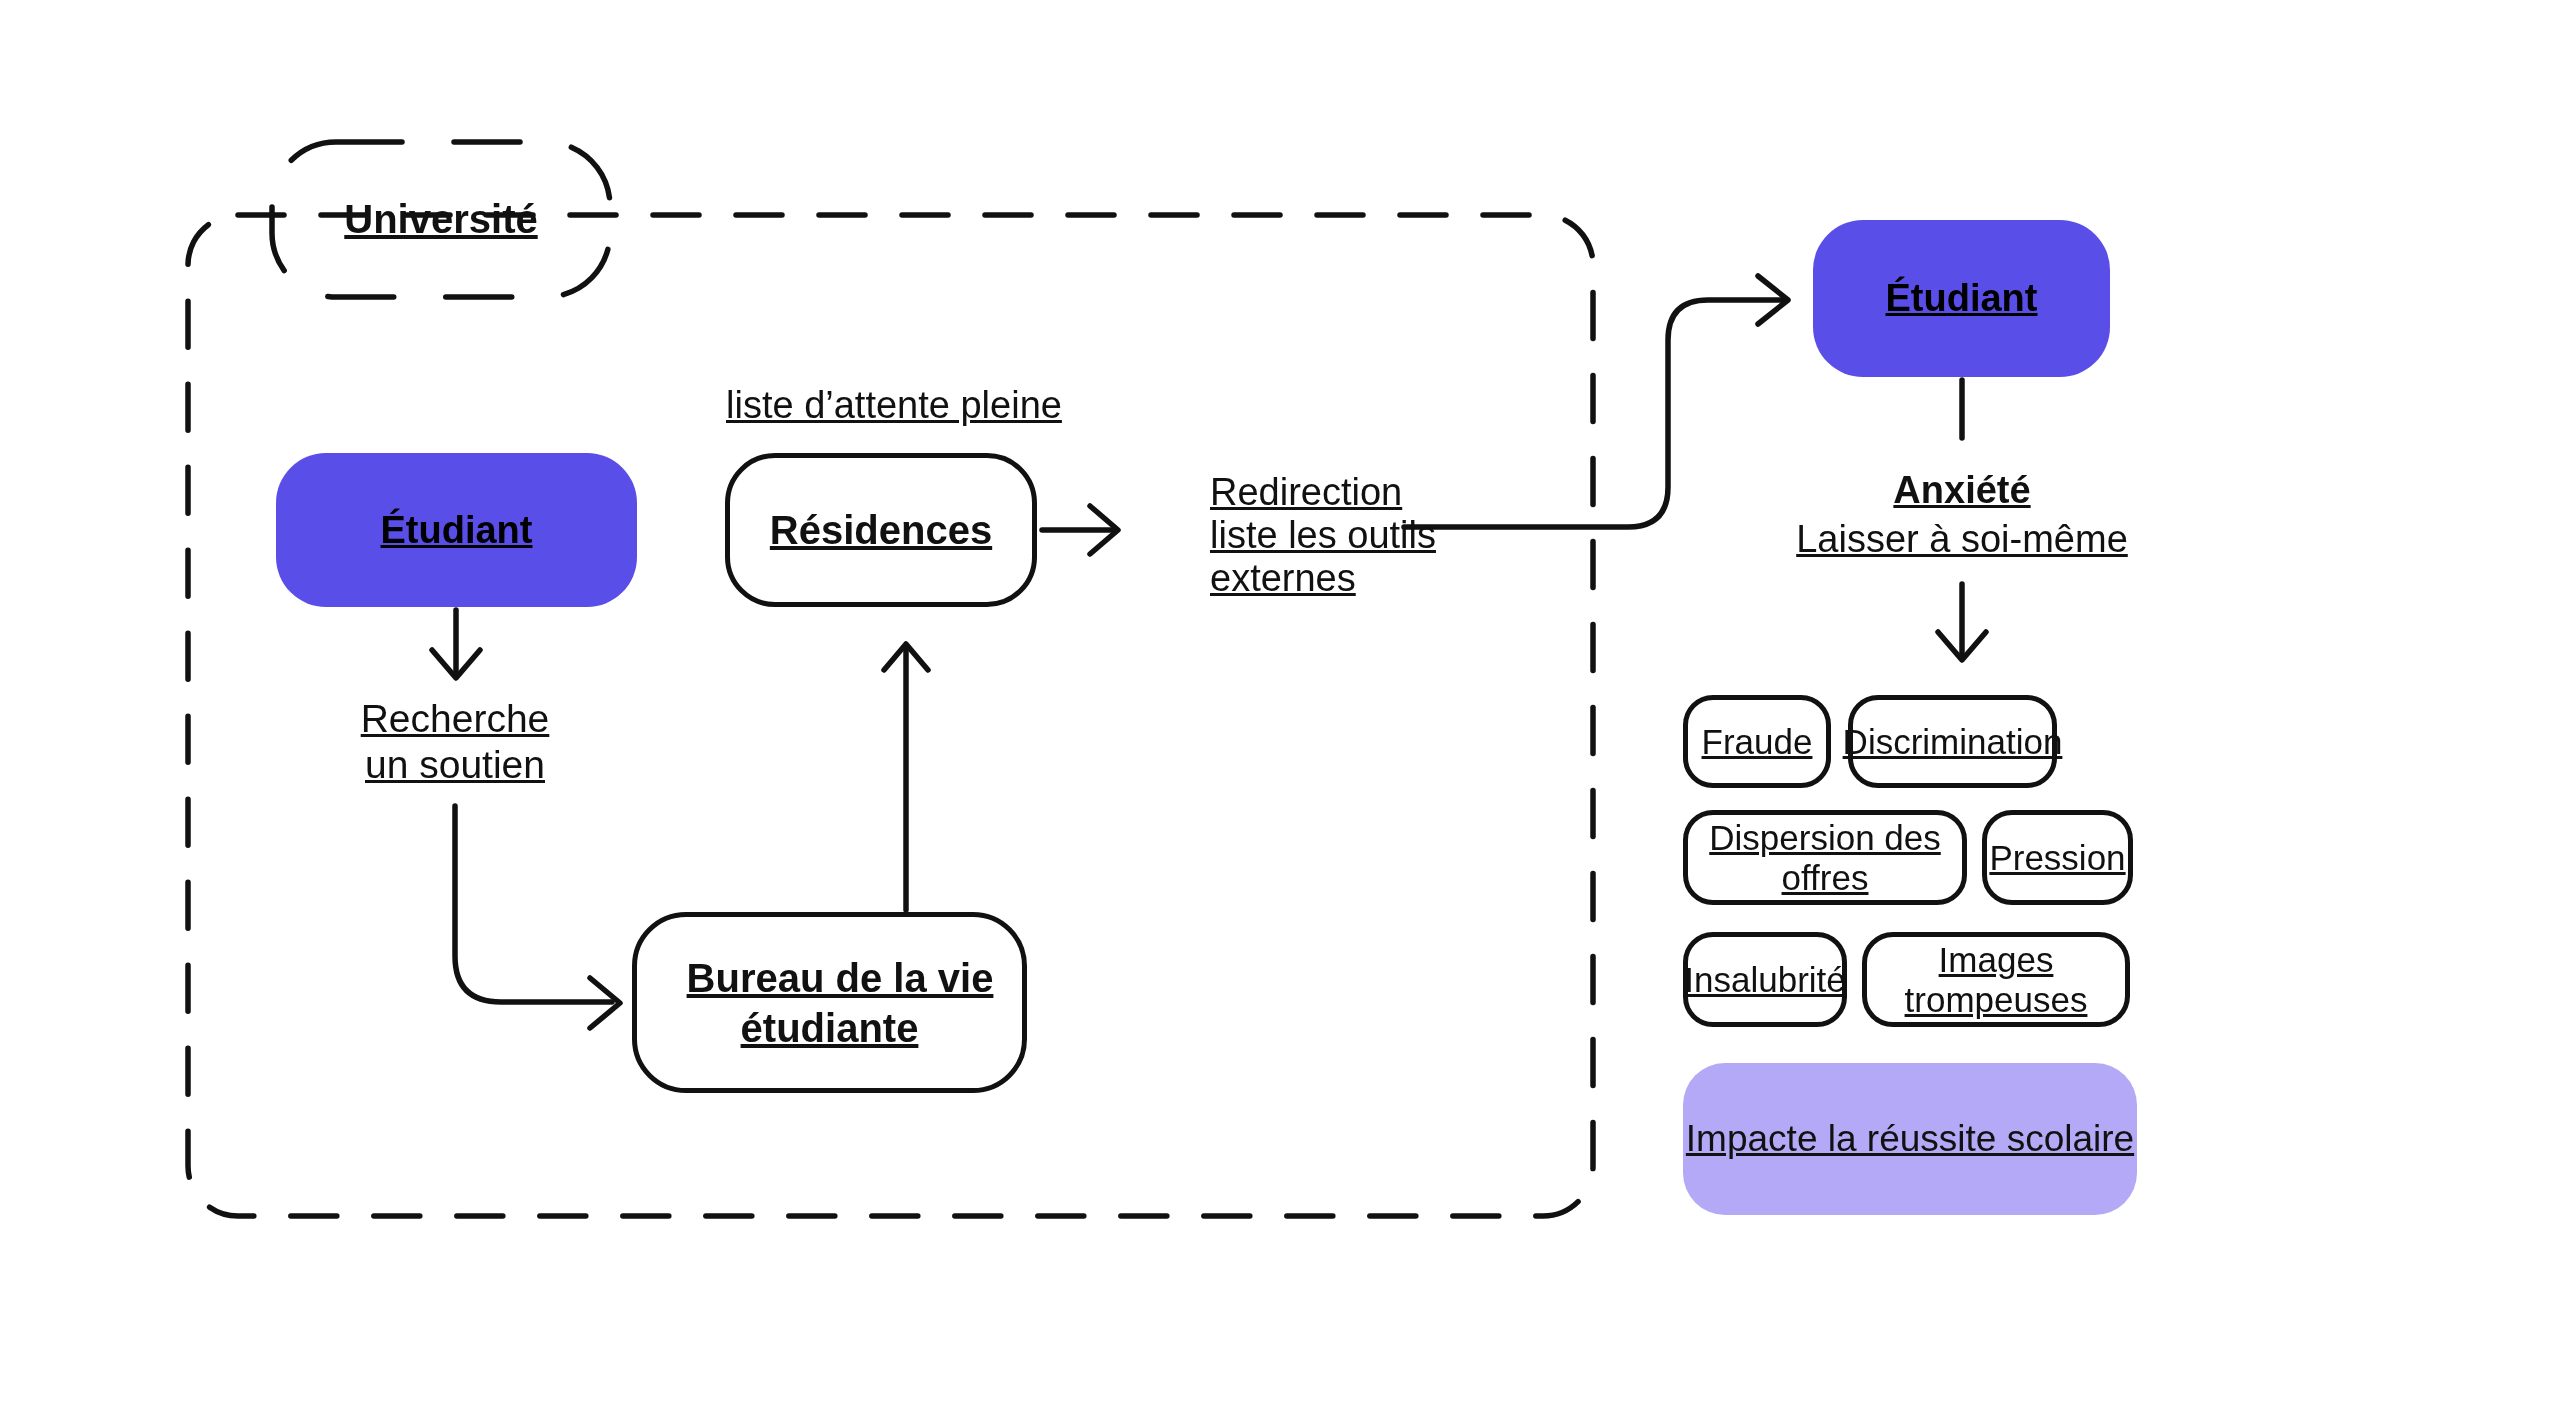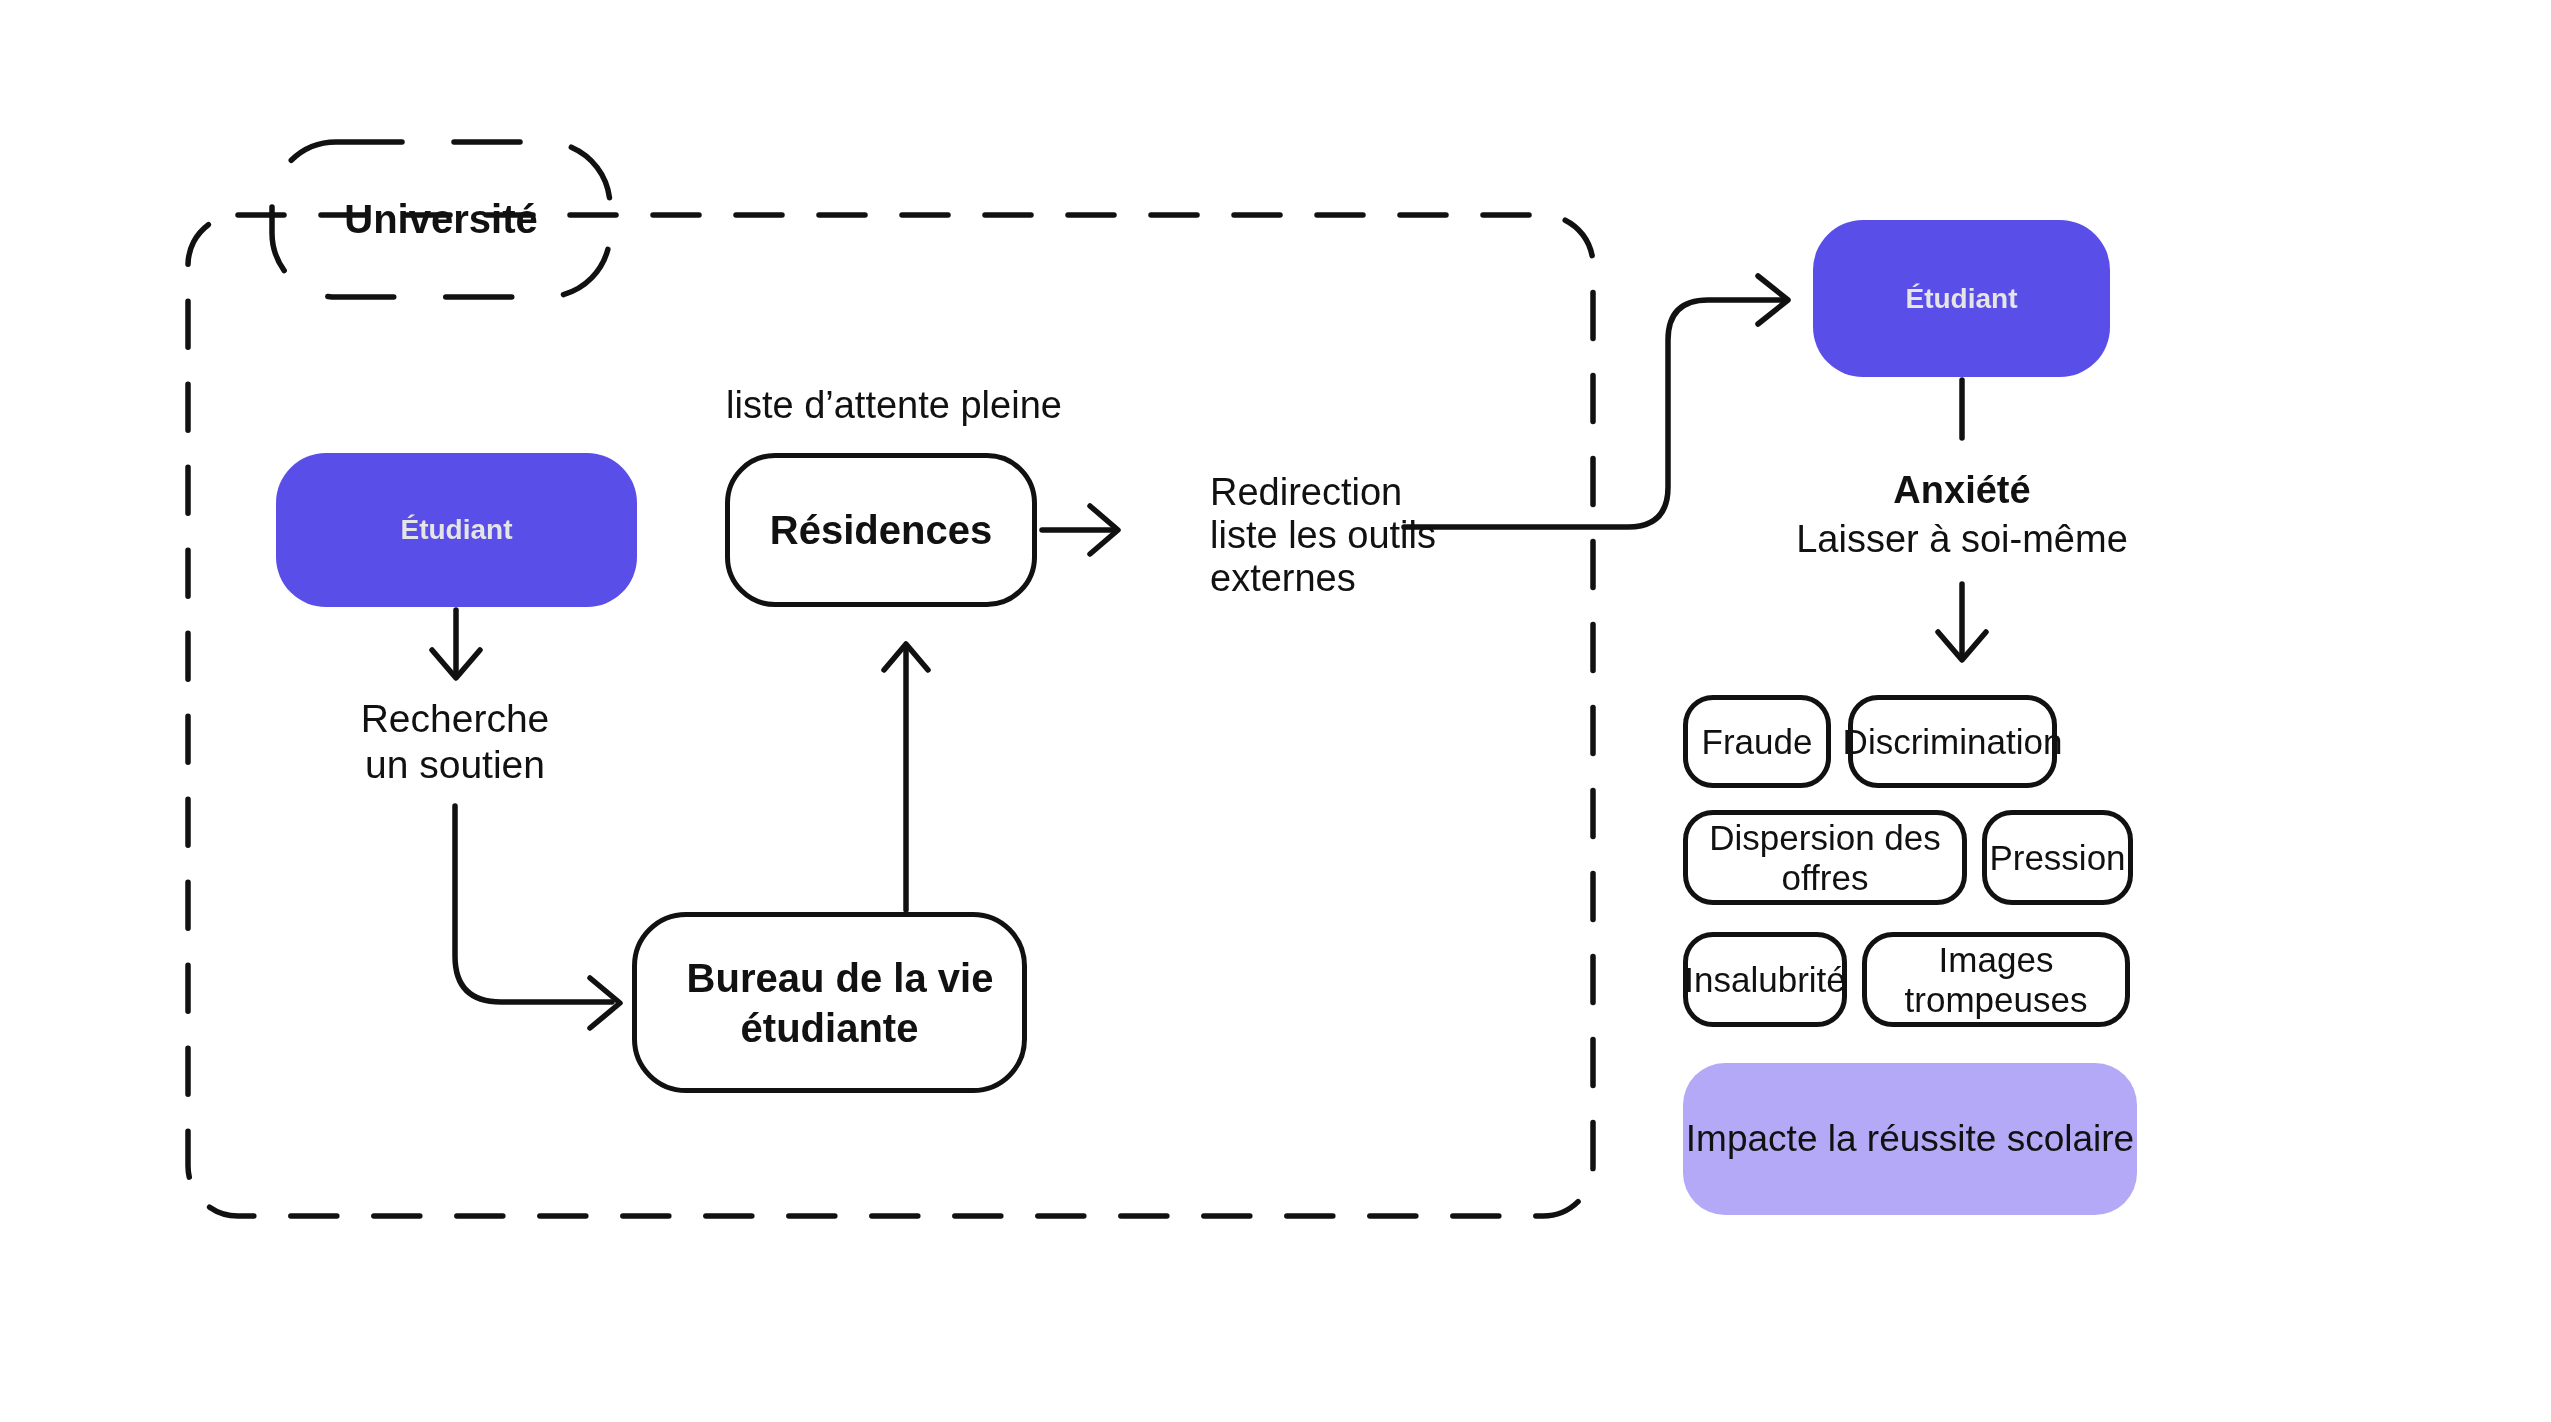--- a/index.html
+++ b/index.html
@@ -4,26 +4,26 @@
 <style>
   html,body{margin:0;padding:0;background:#ffffff;}
   #stage{
     position:relative;width:2551px;height:1422px;background:#ffffff;overflow:hidden;
     font-family:"Liberation Sans","DejaVu Sans",sans-serif;color:#111;
   }
   #arrow-layer{position:absolute;left:0;top:0;width:2551px;height:1422px;}
   #arrow-layer path, #arrow-layer rect, #arrow-layer polyline{
     fill:none;stroke:#111;stroke-width:5.5;stroke-linecap:round;stroke-linejoin:round;
   }
-  .abs{position:absolute;box-sizing:border-box;}
+  .abs{position:absolute;box-sizing:border-box;text-decoration:underline;}
   .node{
     display:flex;align-items:center;justify-content:center;text-align:center;
     border-radius:50px;
   }
-  .node-purple{background:#5A4EE8;color:#e5e5e5;font-weight:700;font-size:28px;}
+  .node-purple{background:#5A4EE8;color:#000000;font-weight:700;font-size:38px;}
   .node-outline{background:#ffffff;border:5px solid #111;font-weight:700;font-size:40px;line-height:1.25;}
   .pill{
     display:flex;align-items:center;justify-content:center;text-align:center;
     background:#ffffff;border:5px solid #111;border-radius:30px;font-size:35px;
   }
   .label{font-size:38px;line-height:43px;}
   .center-text{text-align:center;}
   #universite-label{
     display:flex;align-items:center;justify-content:center;
     font-weight:700;font-size:40px;

